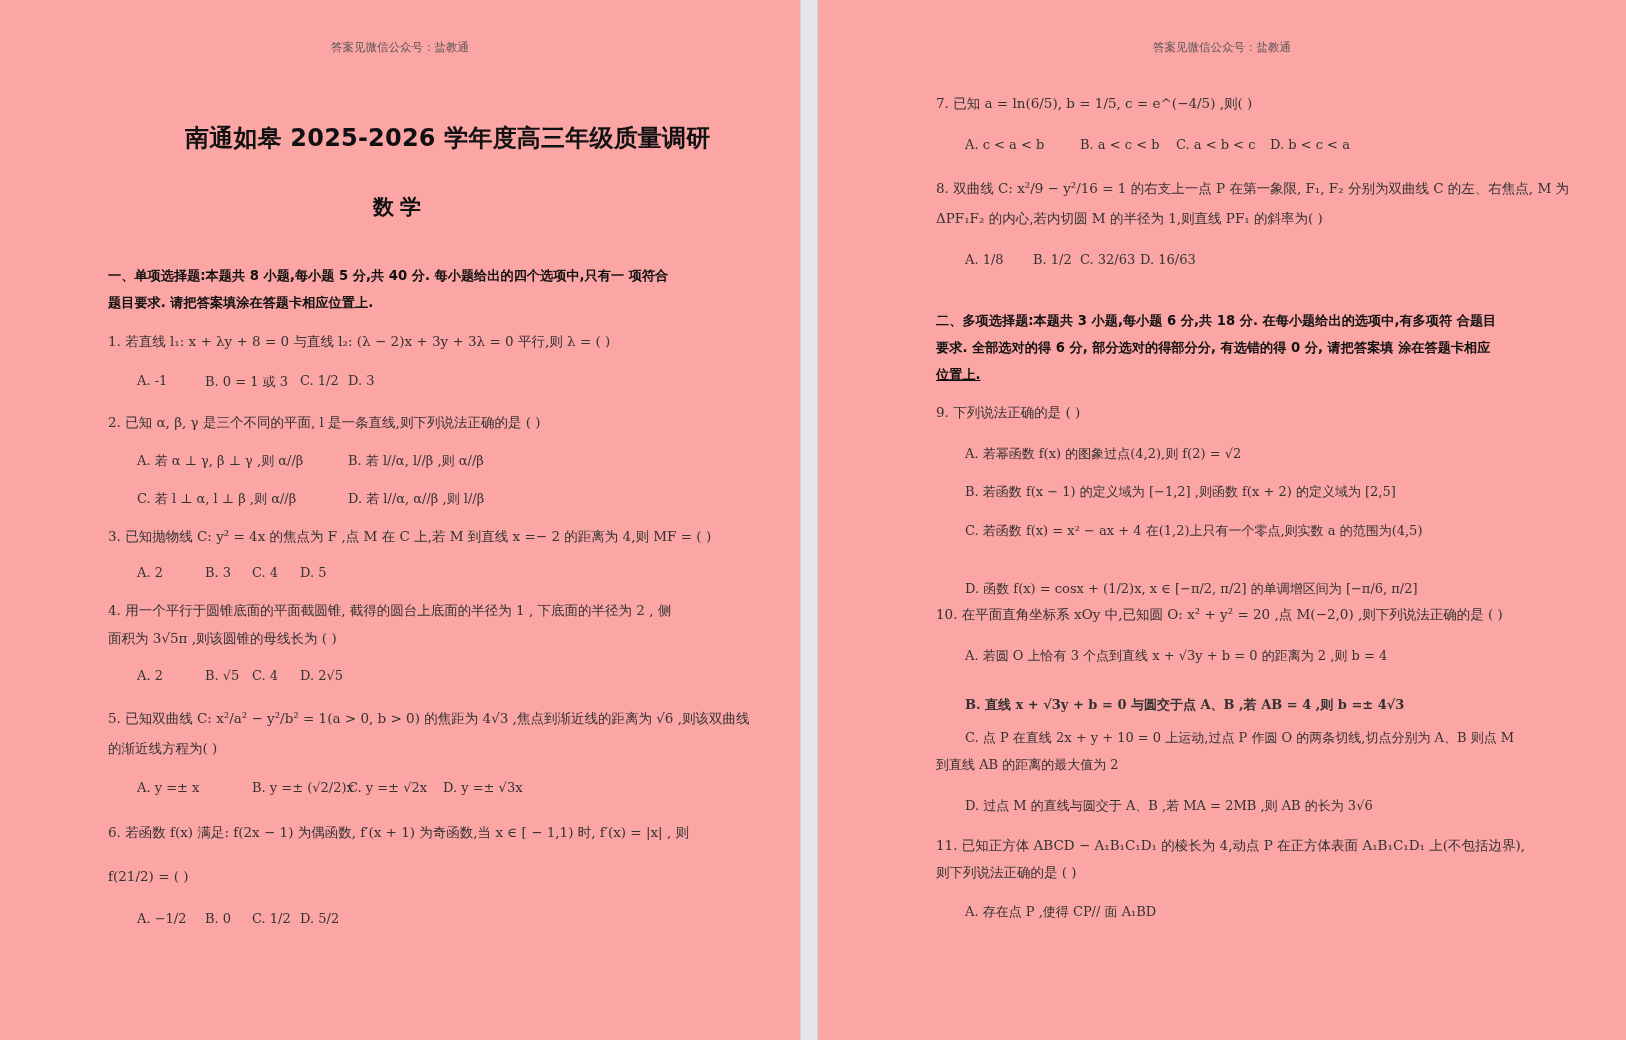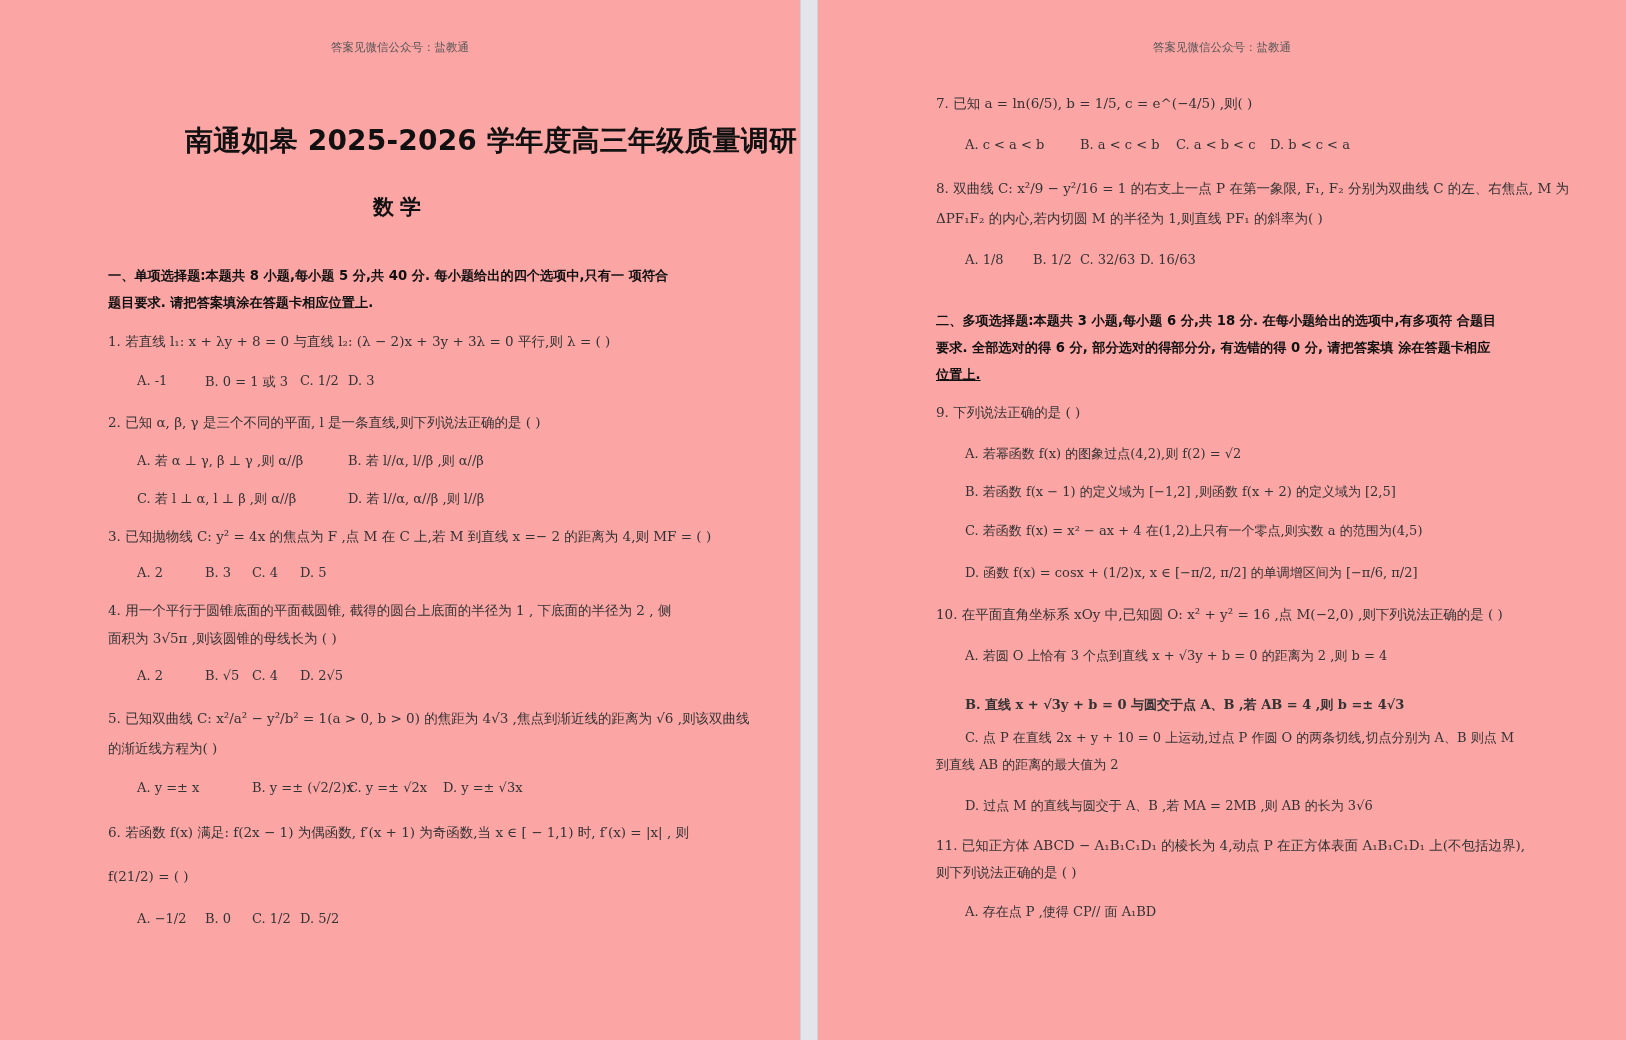--- a/index.html
+++ b/index.html
@@ -16,21 +16,21 @@
     background:#e4e5ea; border-left:1px solid #d0d2d8; border-right:1px solid #d0d2d8;
     box-sizing:border-box;
   }
   .hdr {
     position:absolute; top:40px; width:100%; text-align:center;
     font-size:11.5px; color:#555;
   }
   .abs { position:absolute; white-space:nowrap; }
   .title {
     font-family:"DejaVu Sans","Liberation Sans",sans-serif; font-weight:bold;
-    font-size:28px; color:#111; letter-spacing:0.2px;
+    font-size:24px; color:#111; letter-spacing:0.2px;
   }
   .subject {
     font-family:"DejaVu Sans","Liberation Sans",sans-serif; font-weight:bold;
     font-size:21px; color:#111; letter-spacing:6px;
   }
   .sec {
     font-family:"DejaVu Sans","Liberation Sans",sans-serif; font-weight:bold;
     font-size:13.2px; color:#111;
   }
   .q { font-size:13.5px; color:#333; }
@@ -107,23 +107,23 @@
   <div class="abs opt" style="left:322px; top:252px;">D. 16/63</div>
 
   <div class="abs sec" style="left:118px; top:312px;">二、多项选择题:本题共 3 小题,每小题 6 分,共 18 分. 在每小题给出的选项中,有多项符 合题目</div>
   <div class="abs sec" style="left:118px; top:339px;">要求. 全部选对的得 6 分, 部分选对的得部分分, 有选错的得 0 分, 请把答案填 涂在答题卡相应</div>
   <div class="abs sec" style="left:118px; top:366px; text-decoration:underline;">位置上.</div>
 
   <div class="abs q" style="left:118px; top:404px;">9. 下列说法正确的是 (    )</div>
   <div class="abs opt" style="left:147px; top:445px;">A. 若幂函数 f(x) 的图象过点(4,2),则 f(2) = √2</div>
   <div class="abs opt" style="left:147px; top:483px;">B. 若函数 f(x − 1) 的定义域为 [−1,2] ,则函数 f(x + 2) 的定义域为 [2,5]</div>
   <div class="abs opt" style="left:147px; top:522px;">C. 若函数 f(x) = x² − ax + 4 在(1,2)上只有一个零点,则实数 a 的范围为(4,5)</div>
-  <div class="abs opt" style="left:147px; top:564px;">D. 函数 f(x) = cosx + (1/2)x, x ∈ [−π/2, π/2] 的单调增区间为 [−π/6, π/2]</div>
+  <div class="abs opt" style="left:147px; top:580px;">D. 函数 f(x) = cosx + (1/2)x, x ∈ [−π/2, π/2] 的单调增区间为 [−π/6, π/2]</div>
 
-  <div class="abs q" style="left:118px; top:606px;">10. 在平面直角坐标系 xOy 中,已知圆 O: x² + y² = 16 ,点 M(−2,0) ,则下列说法正确的是 (    )</div>
+  <div class="abs q" style="left:118px; top:606px;">10. 在平面直角坐标系 xOy 中,已知圆 O: x² + y² = 20 ,点 M(−2,0) ,则下列说法正确的是 (    )</div>
   <div class="abs opt" style="left:147px; top:647px;">A. 若圆 O 上恰有 3 个点到直线 x + √3y + b = 0 的距离为 2 ,则 b = 4</div>
   <div class="abs opt" style="left:147px; top:696px;font-weight:bold;">B. 直线 x + √3y + b = 0 与圆交于点 A、B ,若 AB = 4 ,则 b =± 4√3</div>
   <div class="abs opt" style="left:147px; top:729px;">C. 点 P 在直线 2x + y + 10 = 0 上运动,过点 P 作圆 O 的两条切线,切点分别为 A、B 则点 M</div>
   <div class="abs opt" style="left:118px; top:756px;">到直线 AB 的距离的最大值为 2</div>
   <div class="abs opt" style="left:147px; top:797px;">D. 过点 M 的直线与圆交于 A、B ,若 MA = 2MB ,则 AB 的长为 3√6</div>
 
   <div class="abs q" style="left:118px; top:837px;">11. 已知正方体 ABCD − A₁B₁C₁D₁ 的棱长为 4,动点 P 在正方体表面 A₁B₁C₁D₁ 上(不包括边界),</div>
   <div class="abs q" style="left:118px; top:864px;">则下列说法正确的是 (    )</div>
   <div class="abs opt" style="left:147px; top:903px;">A. 存在点 P ,使得 CP// 面 A₁BD</div>
 </div>

